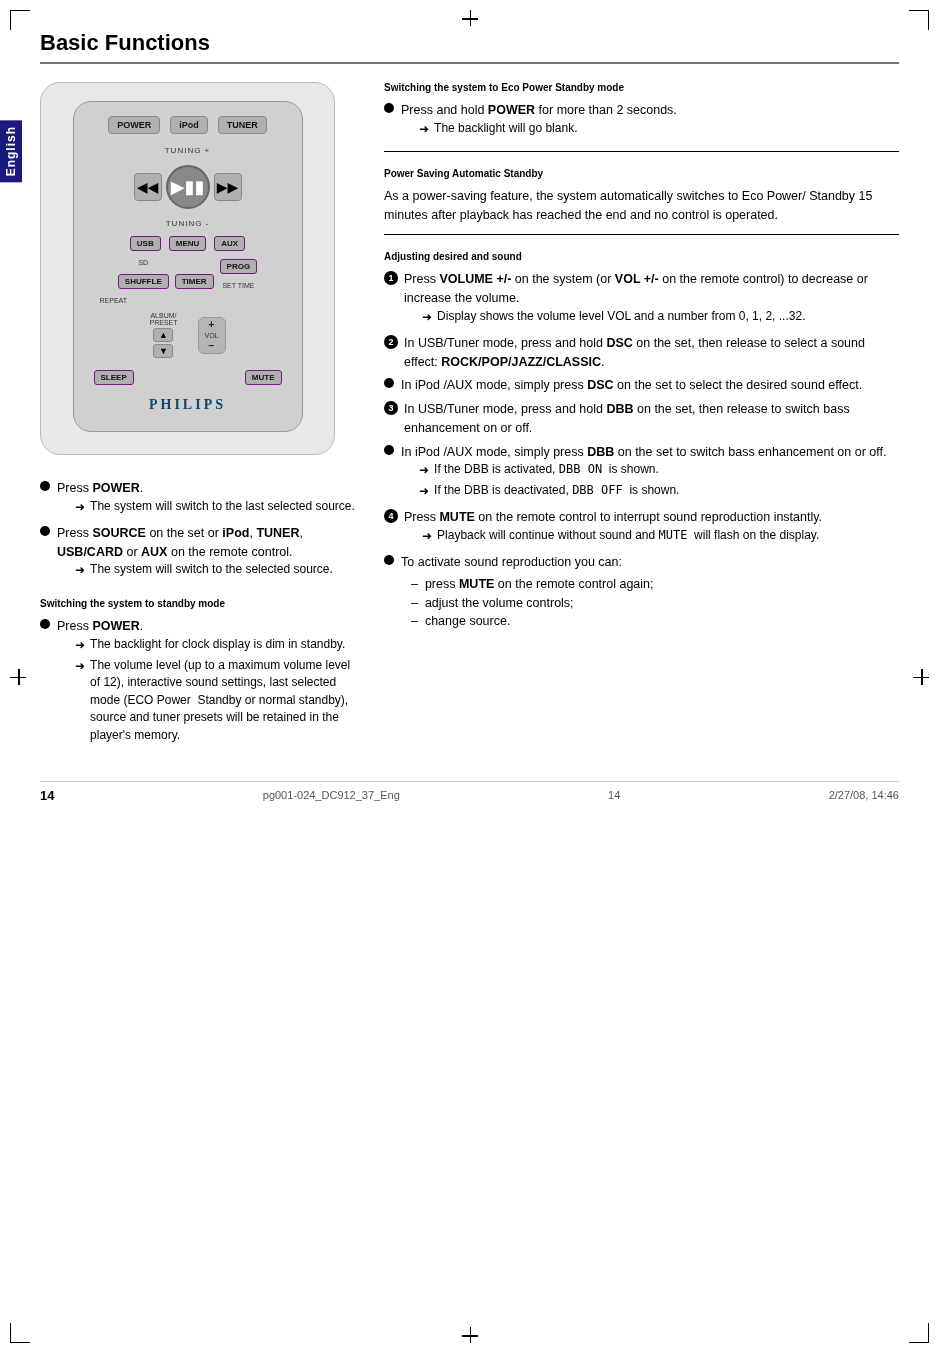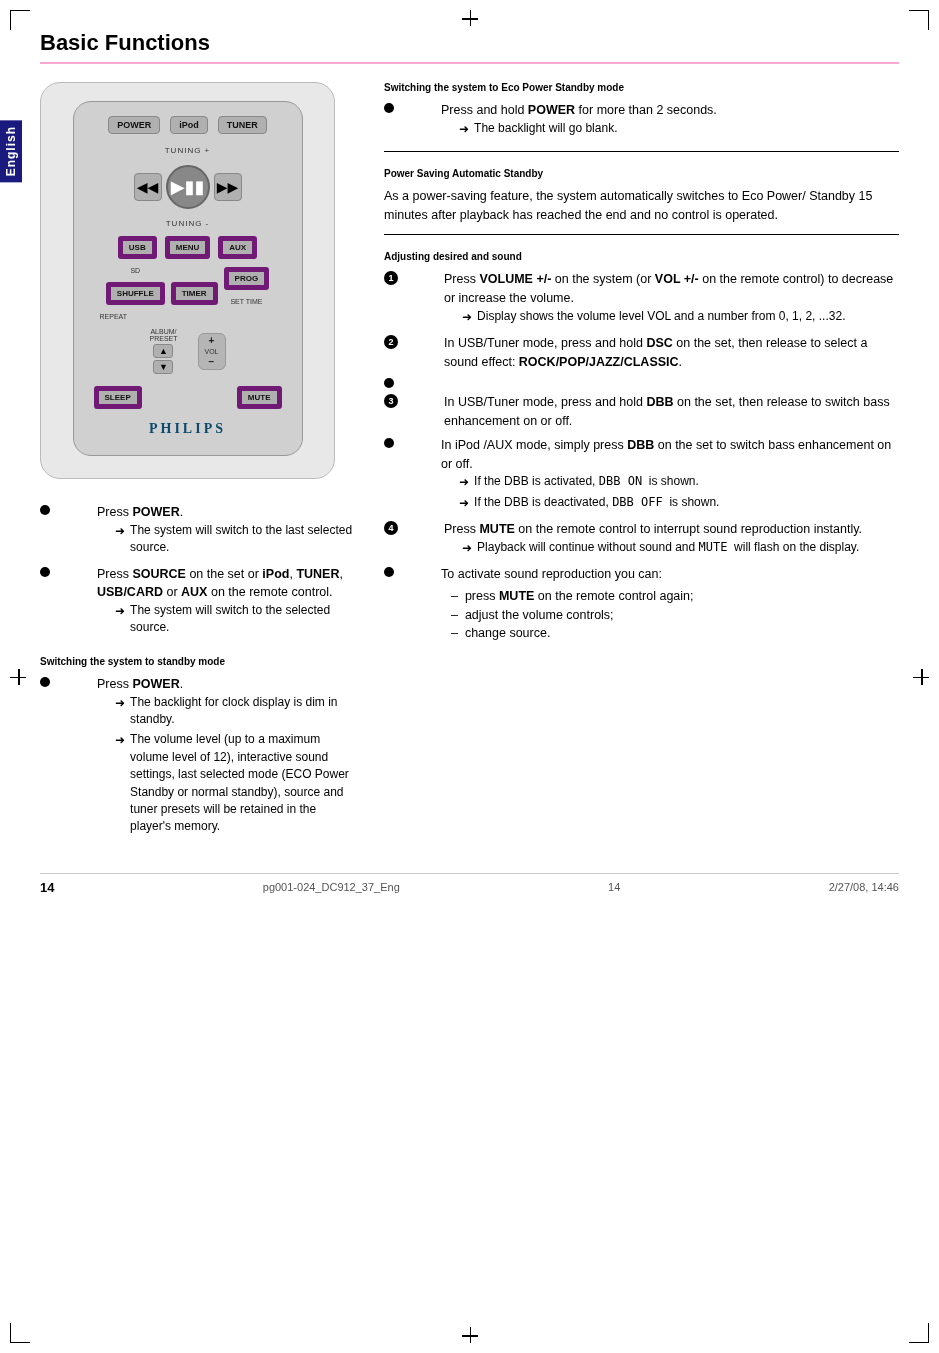--- a/index.html
+++ b/index.html
@@ -47,21 +47,21 @@
     .crosshair::after { width: 100%; height: 1.5px; top: 50%; left: 0; }
     .crosshair-t { top: 10px; left: 50%; transform: translateX(-50%); }
     .crosshair-b { bottom: 10px; left: 50%; transform: translateX(-50%); }
     .crosshair-l { left: 10px; top: 50%; transform: translateY(-50%); }
     .crosshair-r { right: 10px; top: 50%; transform: translateY(-50%); }
 
     
     .page-title {
       font-size: 22px;
       font-weight: bold;
-      border-bottom: 2px solid #f9a8d4;
+      border-bottom: 2px solid #737373;
       padding-bottom: 6px;
       margin-bottom: 18px;
     }
 
     
     .lang-tab {
       position: absolute;
       left: 0;
       top: 120px;
       background: #1a1a7e;
@@ -173,21 +173,21 @@
     }
 
     
     .remote-mid-row {
       display: flex;
       gap: 8px;
       align-items: center;
     }
     .remote-btn-rect {
       background: #b0b0b0;
-      border: 5px solid #701a75;
+      border: 1px solid #701a75;
       border-radius: 3px;
       font-size: 8px;
       font-weight: bold;
       padding: 2px 6px;
       color: #111;
     }
 
     
     .remote-row {
       display: flex;
@@ -288,21 +288,20 @@
     }
 
     
     .bullet-section {
       margin-bottom: 10px;
     }
     .bullet-item {
       display: flex;
       align-items: flex-start;
       margin-bottom: 5px;
-      gap: 40px;
     }
     .bullet-circle {
       width: 10px;
       height: 10px;
       border-radius: 50%;
       background: #000;
       flex-shrink: 0;
       margin-top: 2px;
       margin-right: 7px;
     }
@@ -548,20 +547,23 @@
 
         <div class="bullet-item">
           <div class="bullet-number">2</div>
           <div class="bullet-text">
             In USB/Tuner mode, press and hold <b>DSC</b> on the set, then release to select a sound effect: <b>ROCK/POP/JAZZ/CLASSIC</b>.
           </div>
         </div>
 
         <div class="bullet-item">
           <div class="bullet-circle"></div>
+          <div class="bullet-text">
+            In iPod /AUX mode, simply press <b>DSC</b> on the set to select the desired sound effect.
+          </div>
         </div>
 
         <div class="bullet-item">
           <div class="bullet-number">3</div>
           <div class="bullet-text">
             In USB/Tuner mode, press and hold <b>DBB</b> on the set, then release to switch bass enhancement on or off.
           </div>
         </div>
 
         <div class="bullet-item">

